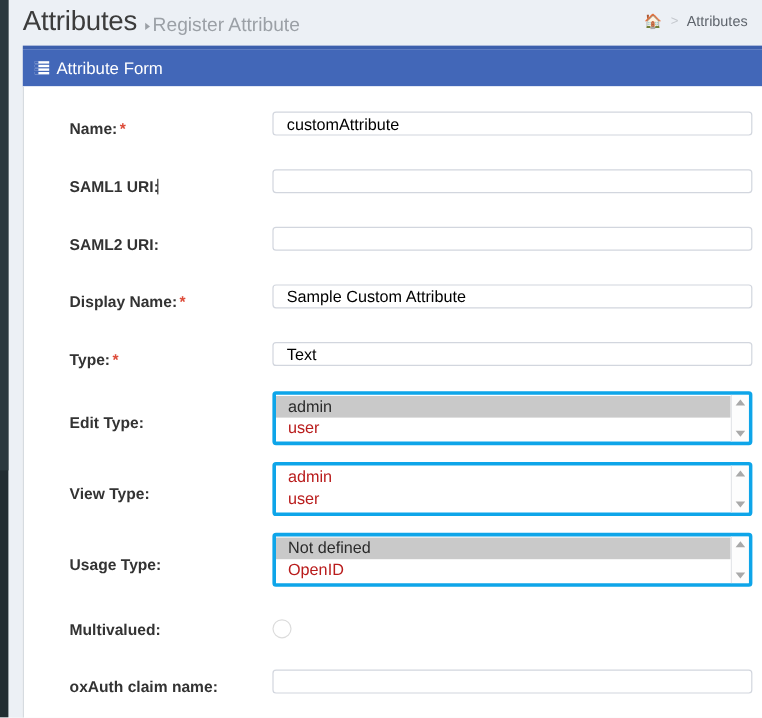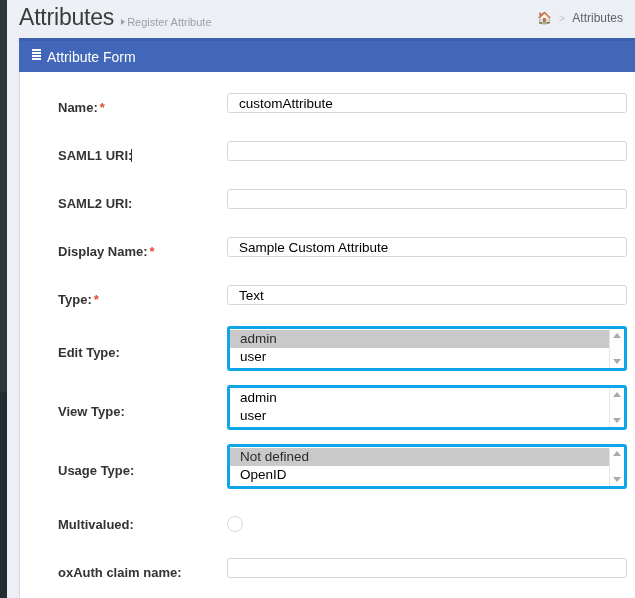--- a/index.html
+++ b/index.html
@@ -55,21 +55,21 @@
     align-items: baseline;
     padding-top: 4px;
   }
   .page-title {
     font-size: 23px;
     font-weight: normal;
     color: #3c3c3c;
     letter-spacing: -0.2px;
   }
   .page-subtitle {
-    font-size: 11px;
+    font-size: 16px;
     color: #9ba0a6;
     margin-left: 7px;
     display: flex;
     align-items: center;
   }
   .caret-right {
     display: inline-block;
     width: 0; height: 0;
     border-top: 3.5px solid transparent;
     border-bottom: 3.5px solid transparent;
@@ -112,20 +112,21 @@
     color: #fff;
     height: 31px;
     display: flex;
     align-items: center;
     padding-left: 10px;
     box-sizing: border-box;
   }
   .panel-title {
     font-size: 14px;
     display: flex;
+    align-items: center;
   }
   .th-list-icon {
     display: inline-block;
     width: 12px;
     height: 11px;
     margin-right: 6px;
     position: relative;
   }
   .th-list-icon i {
     position: absolute;
@@ -217,21 +218,21 @@
     overflow: hidden;
     position: relative;
   }
   .listbox-items {
     flex: 1 1 auto;
     padding: 1px 0 0 0;
     overflow: hidden;
   }
   .listbox-item {
     font-size: 13.5px;
-    color: #000000;
+    color: #b91c1c;
     line-height: 16px;
     padding: 1px 4px 1px 10px;
     white-space: nowrap;
   }
   .listbox-item.selected {
     background: #c9c9c9;
     color: #2b2b2b;
   }
   .listbox-scroll {
     width: 15px;

